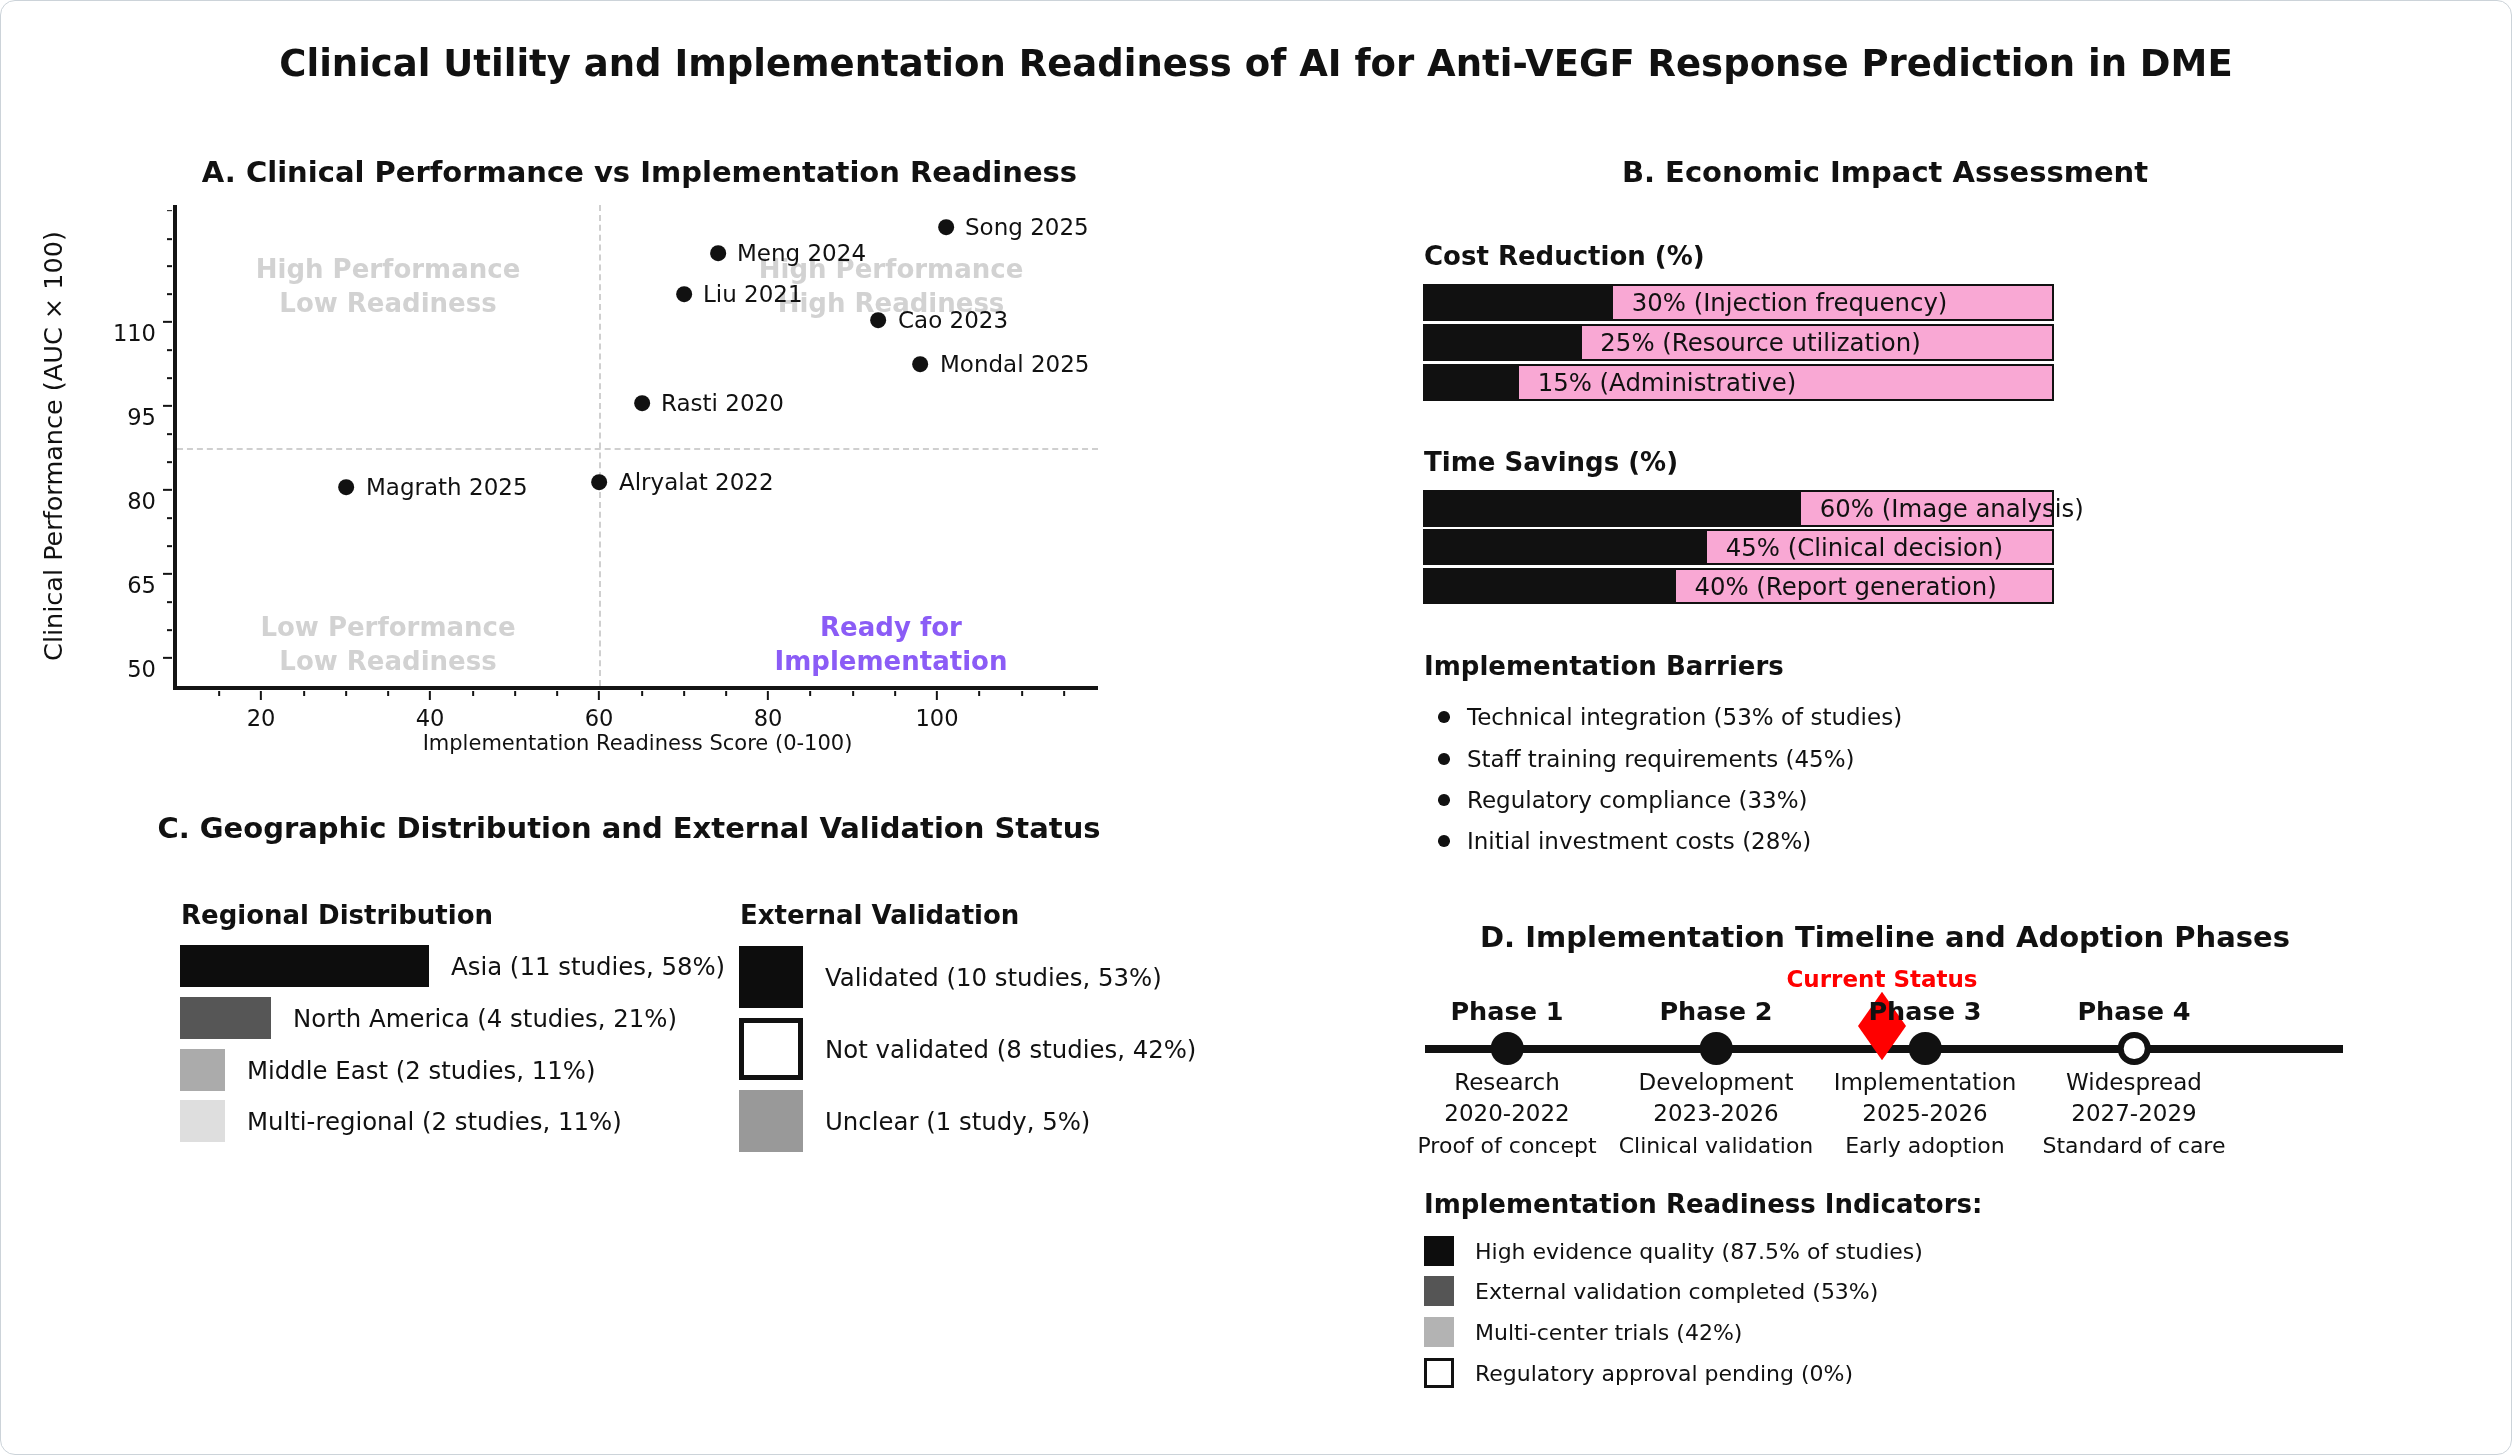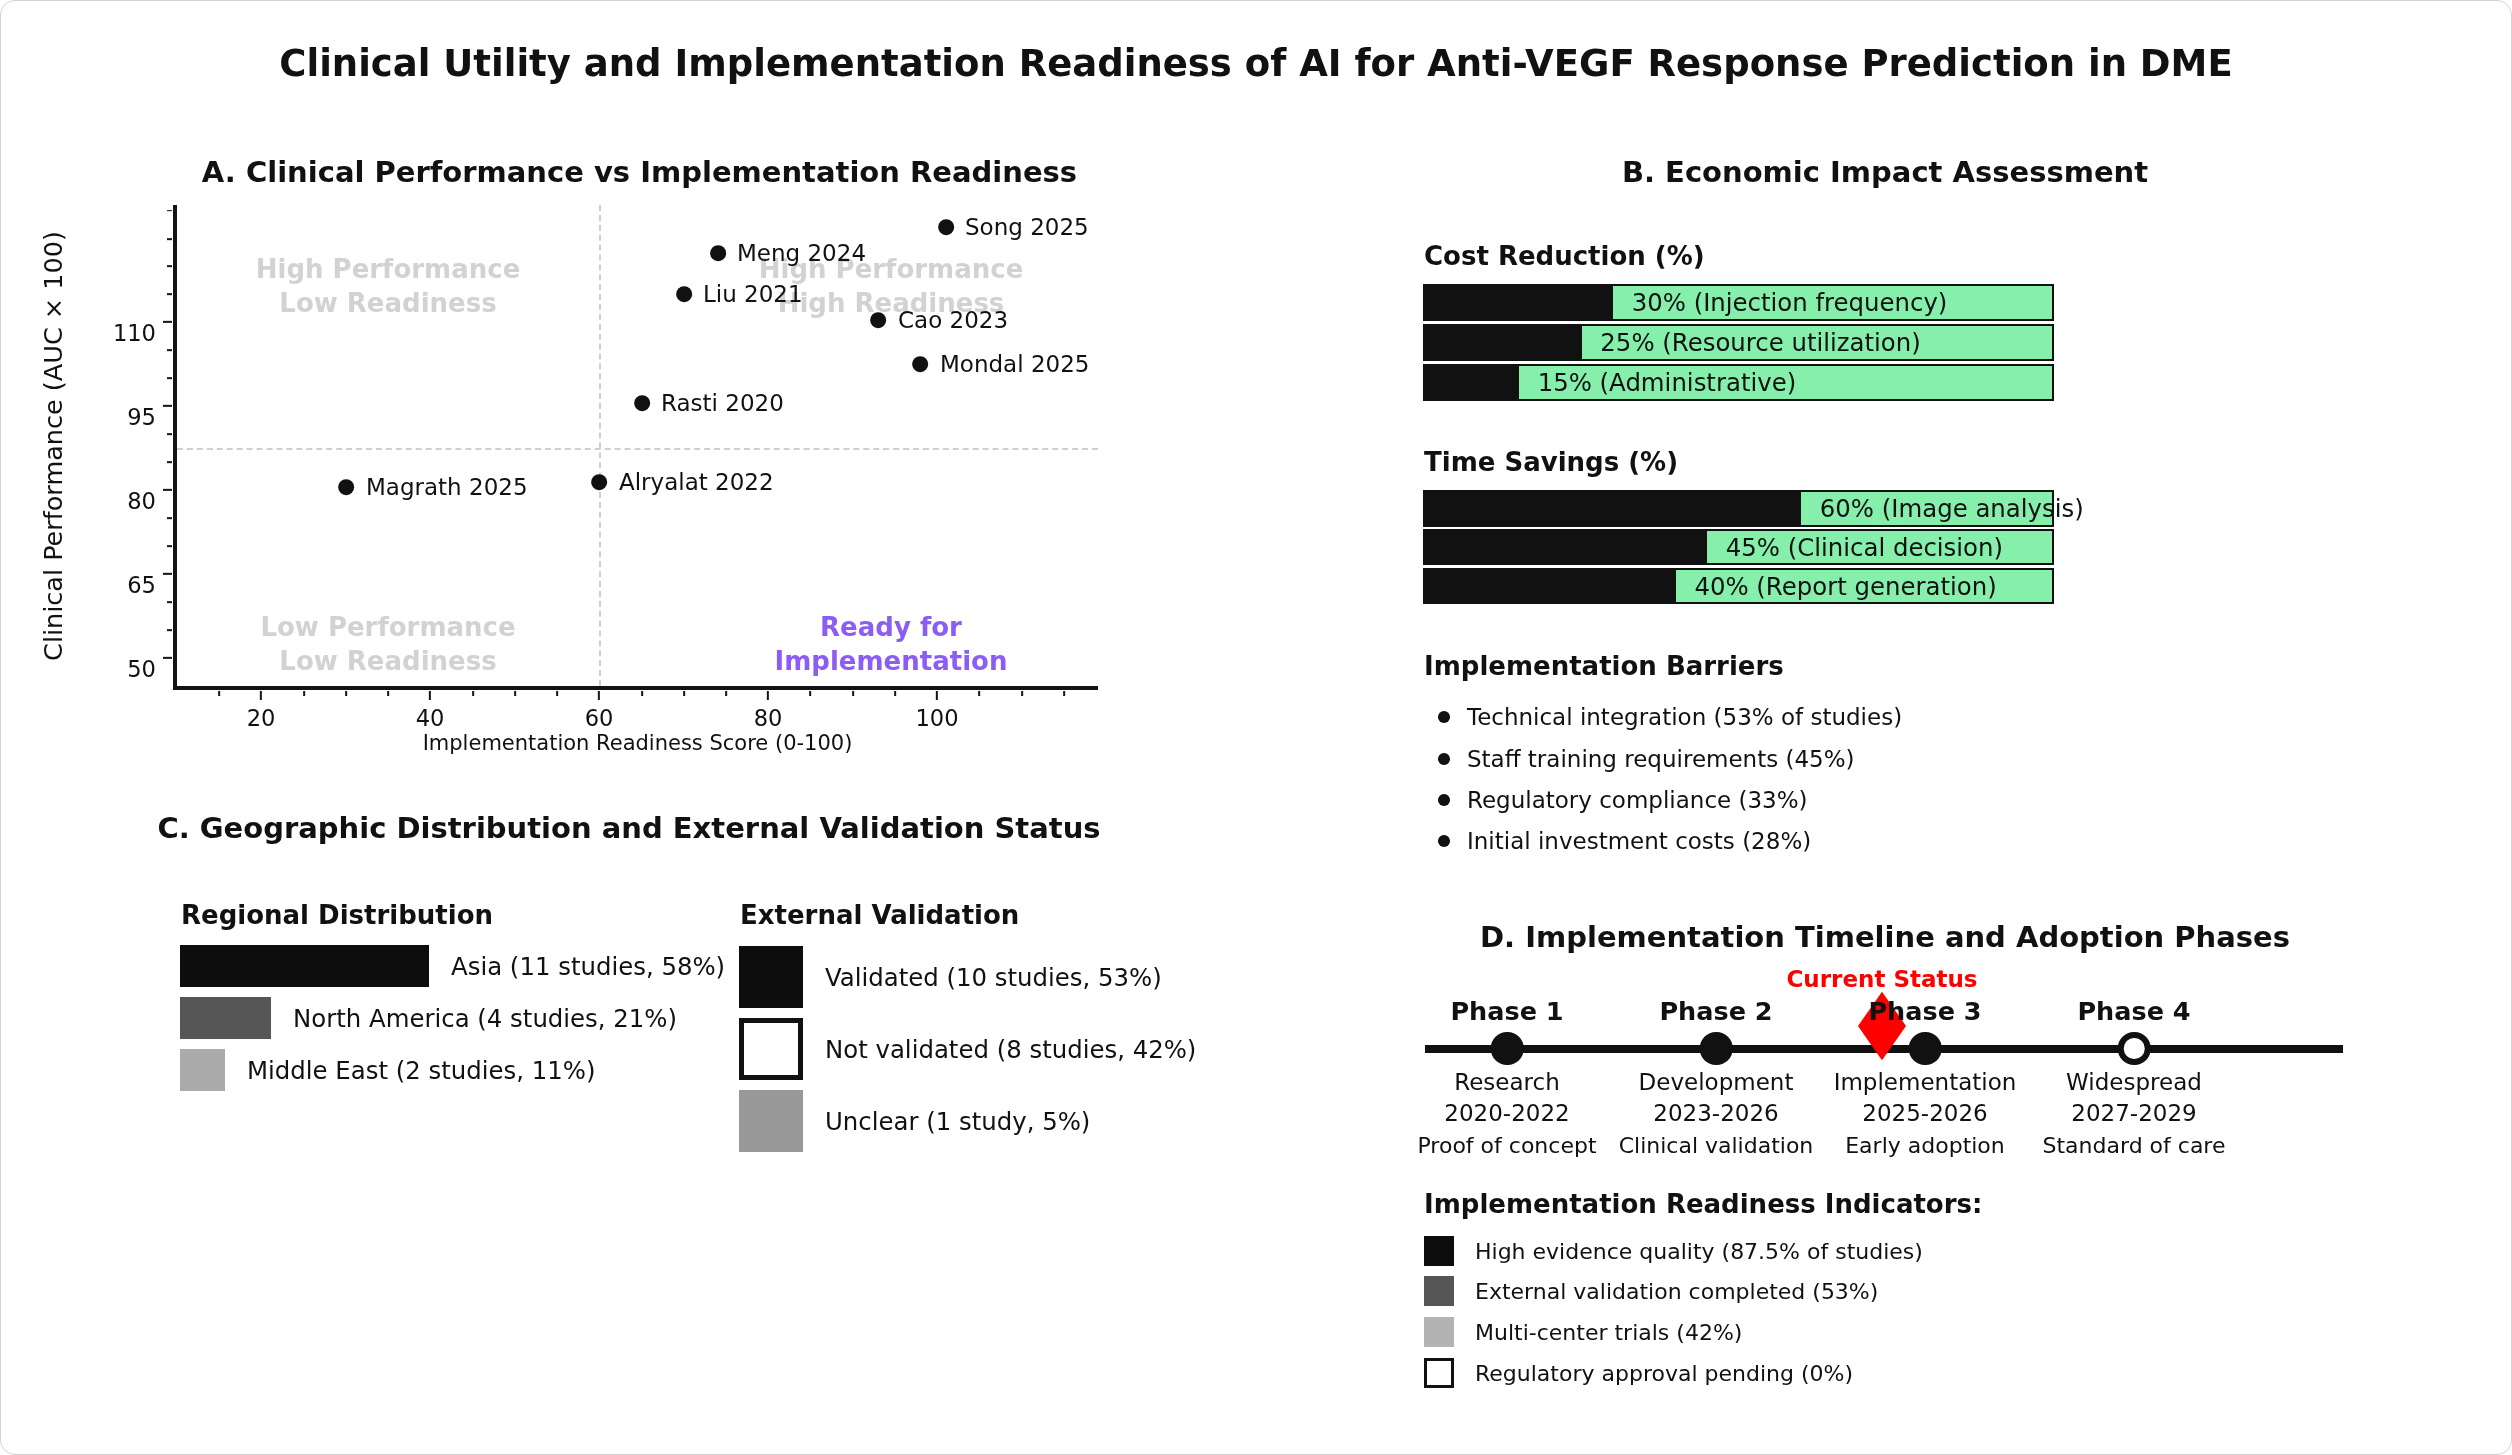--- a/index.html
+++ b/index.html
@@ -36,21 +36,21 @@
   .pt-label{position:absolute;font-size:23px;transform:translateY(-50%);white-space:nowrap;}
 
   
   .sec-head{position:absolute;font-size:26px;font-weight:700;white-space:nowrap;}
   #headCost{left:1423px;top:240px;}
   #headTime{left:1423px;top:446px;}
   #headBarriers{left:1423px;top:650px;}
   .bars{position:absolute;left:1422px;width:631px;}
   #costBars{top:283px;}
   #timeBars{top:489px;}
-  .hbar{position:relative;height:32.5px;background:#86efac;border:2.9px solid #111;}
+  .hbar{position:relative;height:32.5px;background:#f9a8d4;border:2.9px solid #111;}
   #costBars .hbar + .hbar{margin-top:3.5px;}
   #timeBars .hbar + .hbar{margin-top:2.3px;}
   .hbar .fill{position:absolute;left:0;top:0;bottom:0;background:#111;}
   .hbar .blabel{position:absolute;top:50%;transform:translateY(-50%);font-size:24.4px;white-space:nowrap;}
   .bullet-row{position:absolute;left:1437px;display:flex;align-items:center;
     transform:translateY(-50%);font-size:23px;white-space:nowrap;}
   .bullet-row .dot{width:11.6px;height:11.6px;border-radius:50%;background:#111;margin-right:17.4px;flex:none;}
 
   
   .leg-head{position:absolute;font-size:26px;font-weight:700;white-space:nowrap;}
@@ -251,20 +251,24 @@
     <span class="llabel">Asia (11 studies, 58%)</span>
   </div>
   <div class="reg-row" style="top:996px">
     <div class="swatch" style="background: rgb(86, 86, 86); width: 91px;"></div>
     <span class="llabel">North America (4 studies, 21%)</span>
   </div>
   <div class="reg-row" style="top:1048px">
     <div class="swatch" style="background: rgb(171, 171, 171); width: 45px;"></div>
     <span class="llabel">Middle East (2 studies, 11%)</span>
   </div>
+  <div class="reg-row" style="top:1099px">
+    <div class="swatch" style="background: rgb(222, 222, 222); width: 45px;"></div>
+    <span class="llabel">Multi-regional (2 studies, 11%)</span>
+  </div>
 
   <div class="leg-head" id="headValidation">External Validation</div>
   <div class="val-row" style="top:945px">
     <div class="swatch" style="background: rgb(13, 13, 13);"></div>
     <span class="llabel">Validated (10 studies, 53%)</span>
   </div>
   <div class="val-row" style="top:1017px">
     <div class="swatch outlined" style="background: rgb(255, 255, 255);"></div>
     <span class="llabel">Not validated (8 studies, 42%)</span>
   </div>

